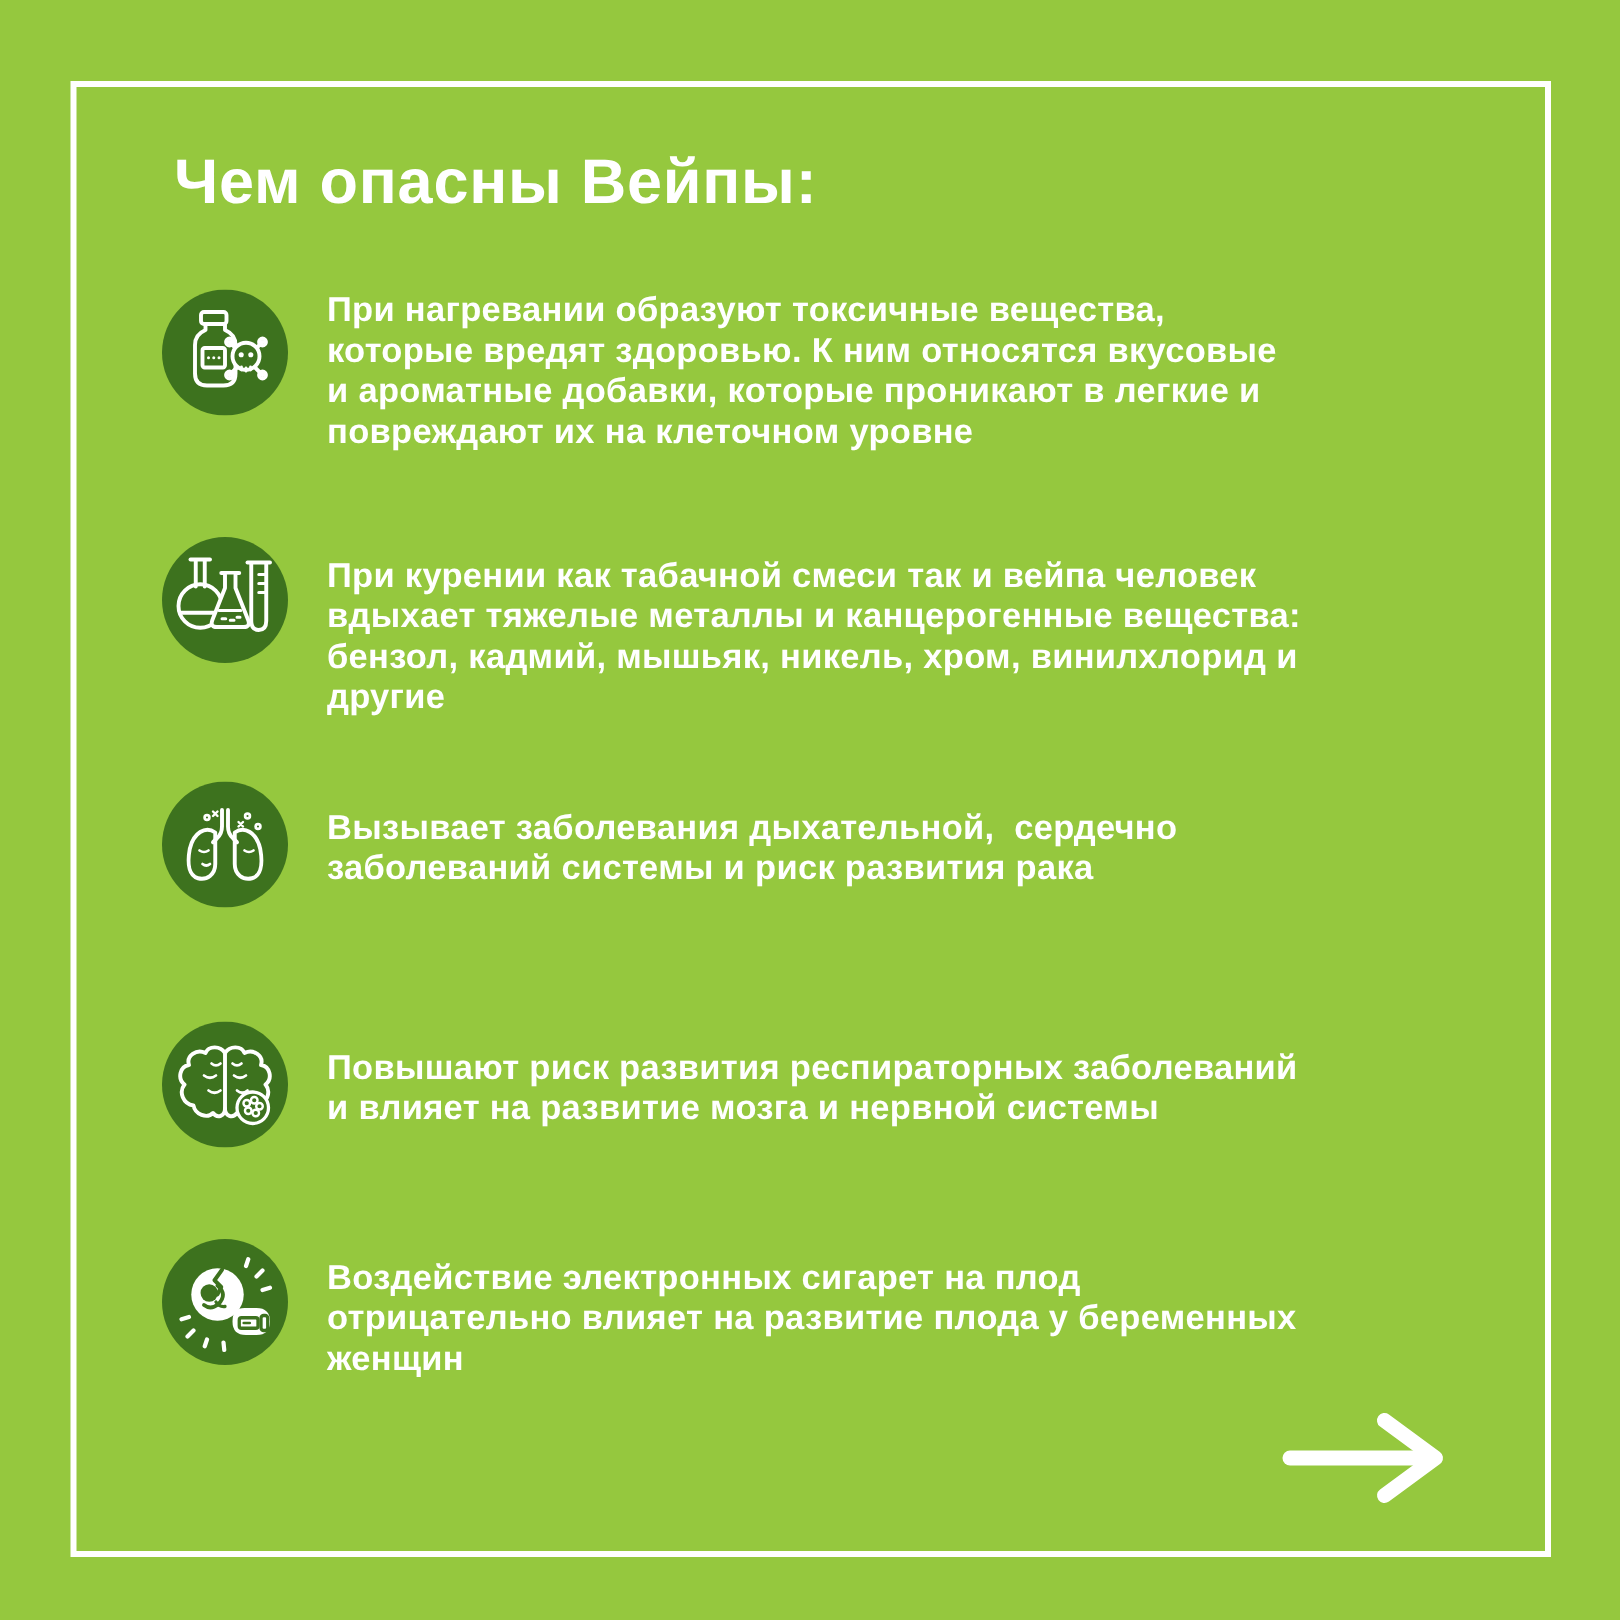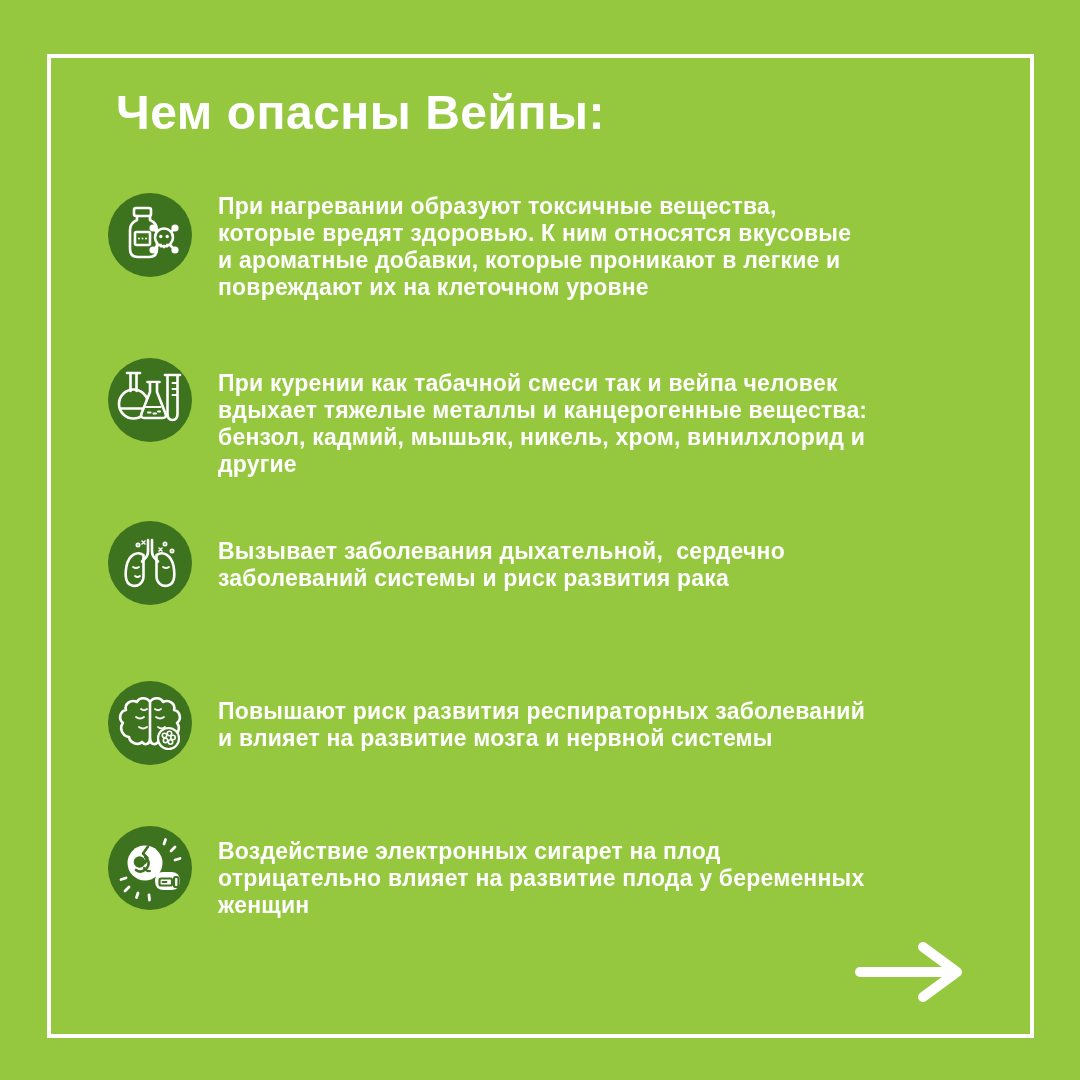--- a/index.html
+++ b/index.html
@@ -17,22 +17,22 @@
     font-family:"Liberation Sans","DejaVu Sans",sans-serif;
   }
   .frame{
     position:absolute;
     left:47px;top:54px;
     width:987px;height:984px;
     border:4px solid var(--text,#fff);
   }
   .title{
     position:absolute;
-    left:116px;top:85px;
-    font-size:48px;
+    left:116px;top:97px;
+    font-size:42px;
     font-weight:700;
     color:var(--text,#fff);
     letter-spacing:0.5px;
     white-space:nowrap;
   }
   .row{
     position:absolute;
     left:108px;
     display:flex;
     align-items:flex-start;

